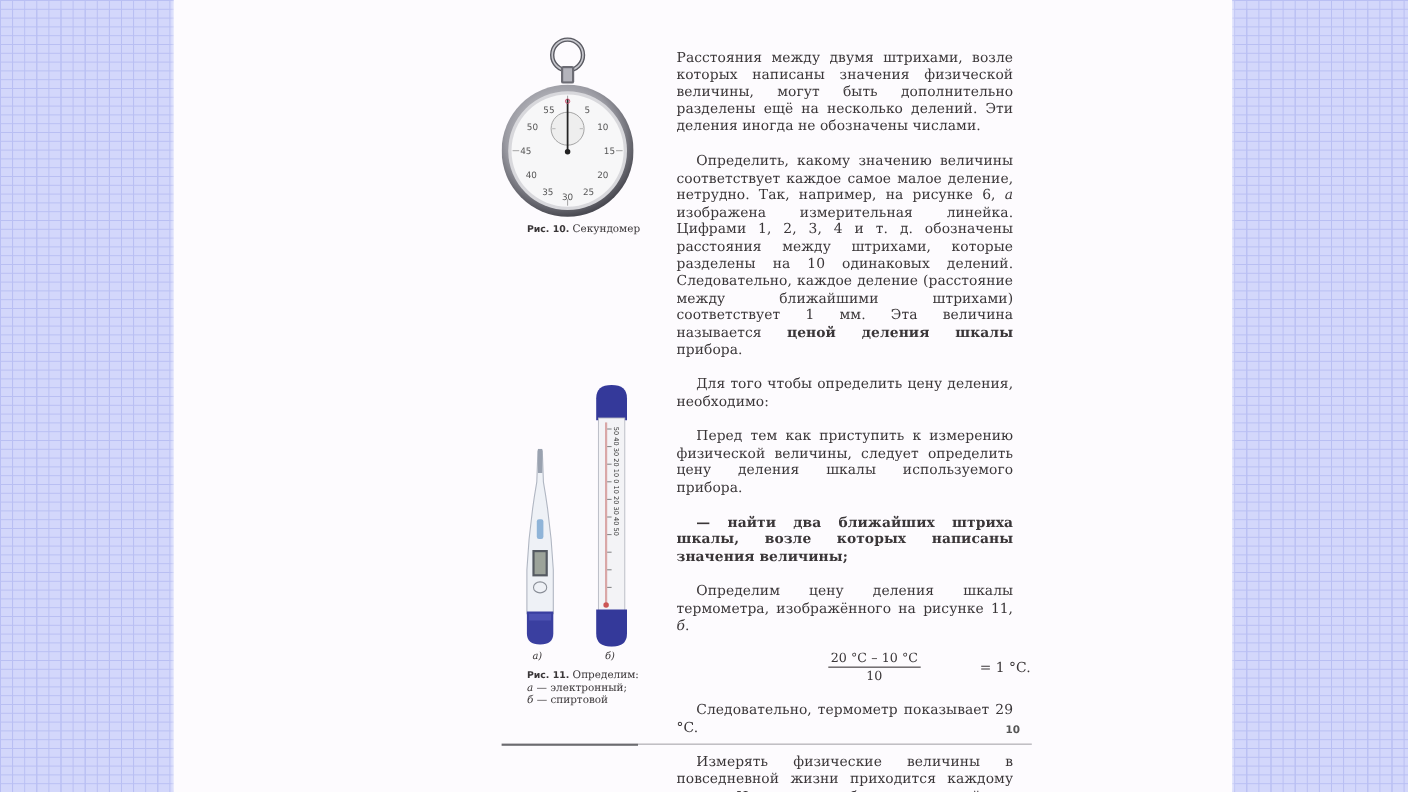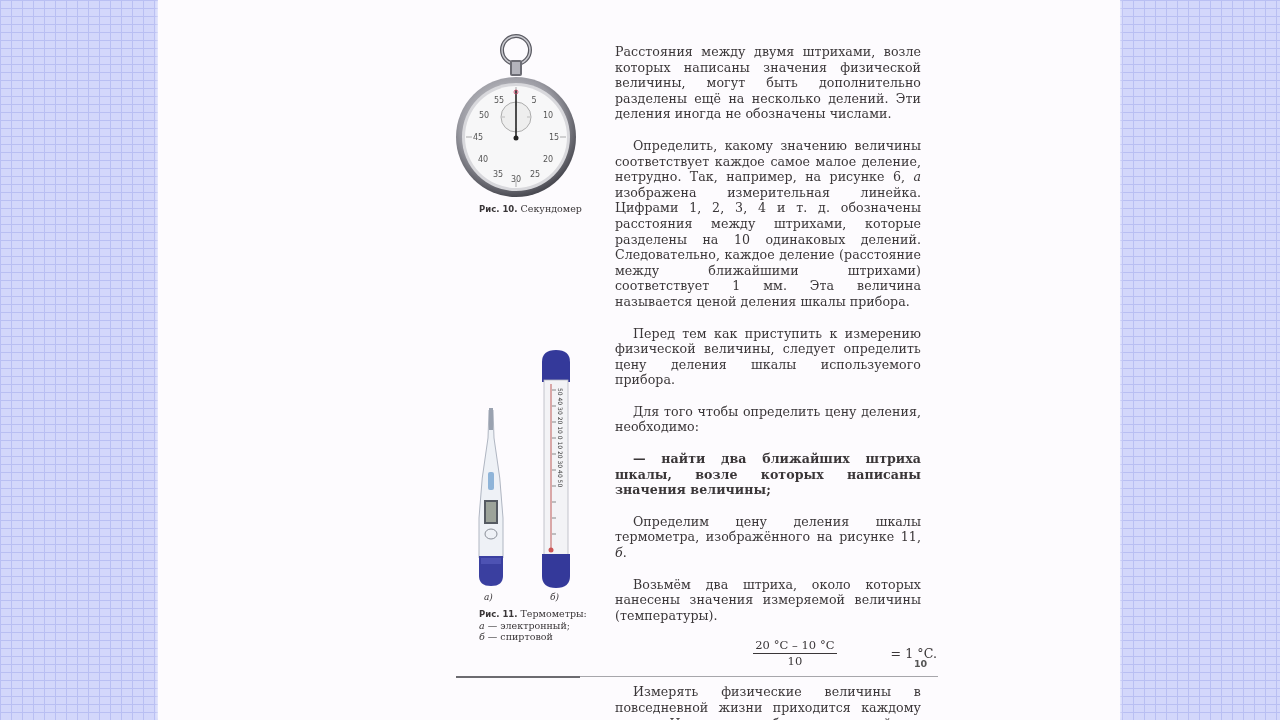--- a/index.html
+++ b/index.html
@@ -27,21 +27,21 @@
     box-shadow: 0 0 4px rgba(255,255,255,0.9);
   }
   .text-col {
     position:absolute; left:441px; top:28px; width:338px;
     font-size:12.6px; line-height:15.6px; color:#3a3638;
     text-align:justify; letter-spacing:0.05px;
   }
   .text-col p { margin:16px; }
   .indent { text-indent:18px; }
   .dash { text-indent:18px;font-weight:bold; }
-  .bold { font-weight:normal; }
+  .bold { font-weight:bold; }
   .formula {
     display:flex; align-items:center; justify-content:flex-end;
     margin:3px 0 4px 0; gap:18px;
   }
   .frac { display:inline-flex; flex-direction:column; align-items:center; font-size:11.5px; line-height:13px; }
   .frac .num { border-bottom:1px solid #3a3638; padding:0 2px 1px 2px; }
   .frac .den { padding-top:1px; }
   .formula .rhs { font-size:12.6px;margin-left:36px; }
 
   .caption { position:absolute; font-size:9.5px; line-height:11px; color:#3a3638;padding-left:23px; }
@@ -146,46 +146,46 @@
       <text x="38" y="-20">50 40 30 20 10 0 10 20 30 40 50</text>
     </g>
     <circle cx="13" cy="200" r="2.5" fill="#c55"></circle>
     <path d="M4 204 L32 204 L32 226 Q32 238 18 238 Q4 238 4 226 Z" fill="#34399a"></path>
   </svg>
   <div class="sub-label" style="left:392px; top:592px;">б)</div>
 
   <div class="caption" style="left:298px; top:608px;">
     <div>
       <span class="lab">Рис. 11.</span>
-      <span>Термометры:</span>
+      <span>Определим:</span>
     </div>
     <div>
       <span class="it">а</span>
       <span>— электронный;</span>
     </div>
     <div>
       <span class="it">б</span>
       <span>— спиртовой</span>
     </div>
   </div>
 
   <div class="text-col">
     <p>Расстояния между двумя штрихами, возле которых написаны значения физической величины, могут быть дополнительно разделены ещё на несколько делений. Эти деления иногда не обозначены числами.</p>
     <p class="indent"><span>Определить, какому значению величины соответствует каждое самое малое деление, нетрудно. Так, например, на рисунке 6, </span><i>а</i><span> изображена измерительная линейка. Цифрами 1, 2, 3, 4 и т. д. обозначены расстояния между штрихами, которые разделены на 10 одинаковых делений. Следовательно, каждое деление (расстояние между ближайшими штрихами) соответствует 1 мм. Эта величина называется </span><span class="bold">ценой деления шкалы</span><span> прибора.</span></p>
+    <p class="indent">Для того чтобы определить цену деления, необходимо:</p>
     <p class="indent">Перед тем как приступить к измерению физической величины, следует определить цену деления шкалы используемого прибора.</p>
-    <p class="indent">Для того чтобы определить цену деления, необходимо:</p>
     <p class="dash">— найти два ближайших штриха шкалы, возле которых написаны значения величины;</p>
     <p class="indent"><span>Определим цену деления шкалы термометра, изображённого на рисунке 11, </span><i>б</i><span>.</span></p>
-    <p class="indent">Возьмём два штриха, около которых нанесены значения измеряемой величины (температуры).</p>
     <div class="formula">
       <span class="frac">
         <span class="num">20 °C – 10 °C</span>
         <span class="den">10</span>
       </span>
       <span class="rhs">= 1 °C.</span>
     </div>
+    <p class="indent">Следовательно, термометр показывает 29 °C.</p>
     <p class="indent">Измерять физические величины в повседневной жизни приходится каждому из вас. Например, чтобы вовремя прийти в школу, при-</p>
   </div>
 
   <div class="page-num">10</div>
   <div class="footer-line-dark"></div>
   <div class="footer-line-light"></div>
 </div>
 
 </body></html>

